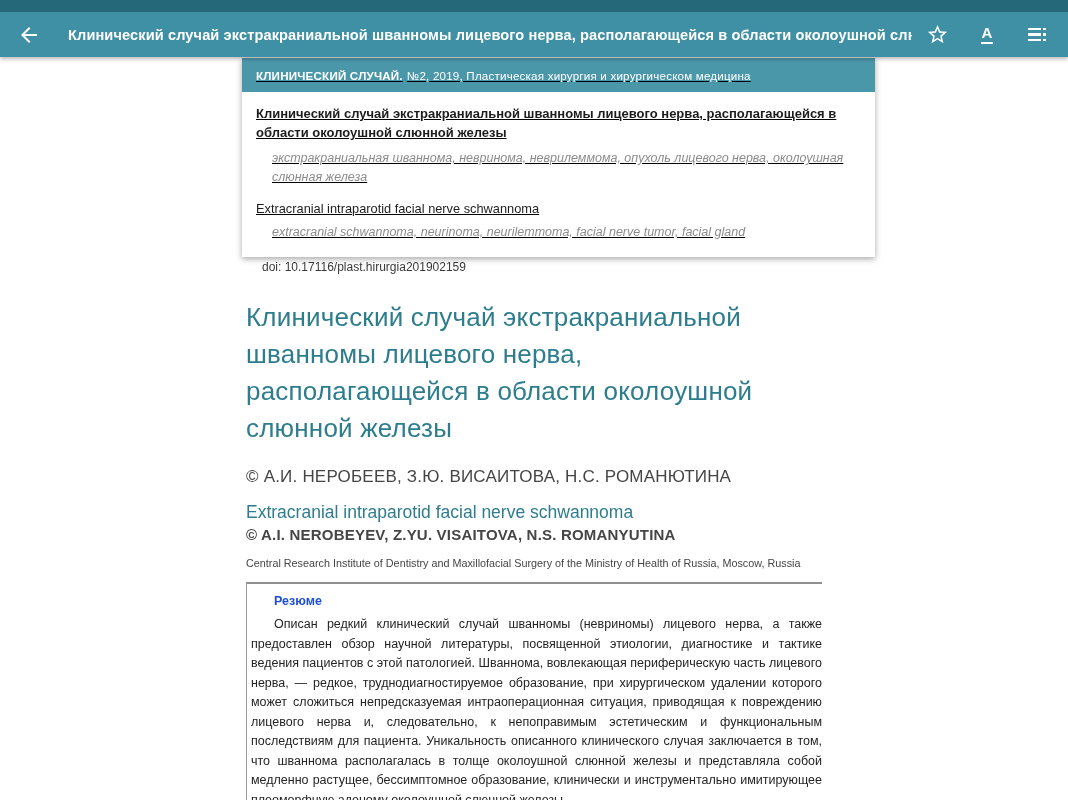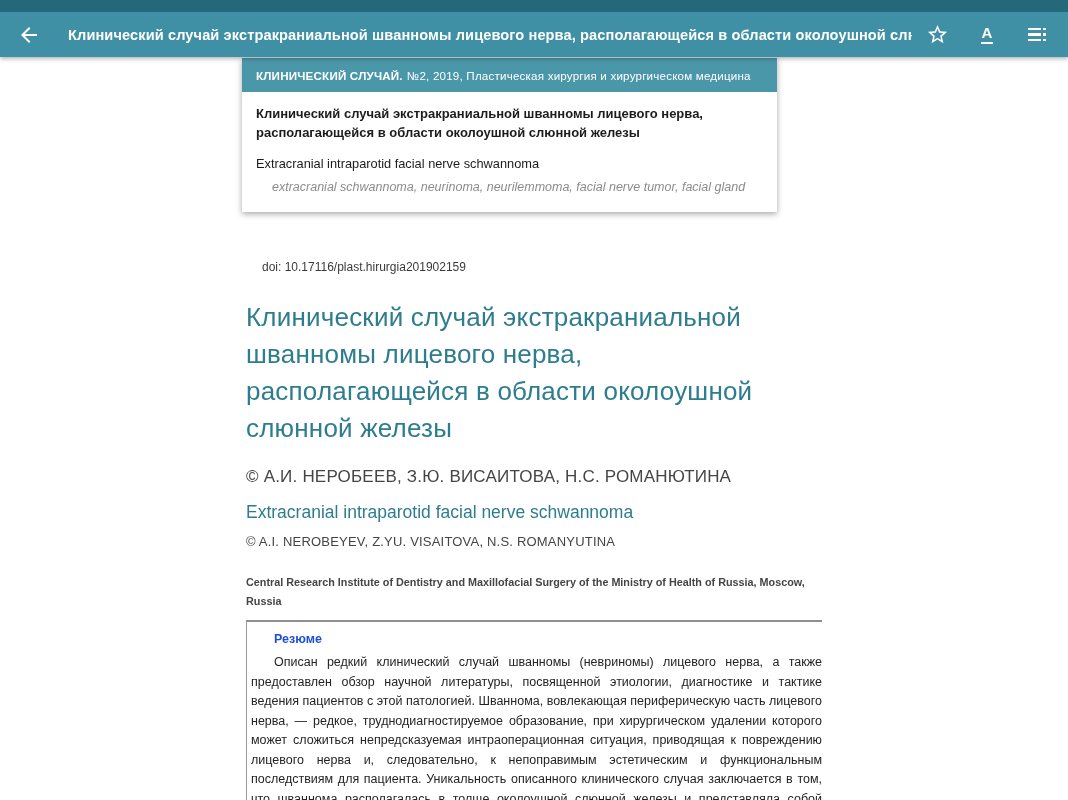--- a/index.html
+++ b/index.html
@@ -22,22 +22,22 @@
   .action-btn { width: 26px; height: 26px; display: flex; align-items: center;
     justify-content: center; cursor: pointer; }
   .fontsize-icon { color: #fff; font-size: 15px; font-weight: 700; line-height: 1;
     border-bottom: 2px solid #fff; padding: 0 1px 2px 1px; }
   .toc-icon { display: flex; flex-direction: column; gap: 3px; }
   .toc-row { display: flex; gap: 2.5px; align-items: center; }
   .toc-bar { width: 13px; height: 2.6px; background: #fff; }
   .toc-dot { width: 2.6px; height: 2.6px; background: #fff; }
 
   
-  .cite-card { position: absolute; left: 242px; top: 58px; width: 535px;
-    background: #ffffff; box-shadow: 0 2px 6px rgba(0,0,0,0.35); z-index: 20; }
+  .cite-card { position: absolute; left: 242px; top: 58px; width: 633px;
+    background: #ffffff; box-shadow: 0 2px 6px rgba(0,0,0,0.35); z-index: 20; text-decoration: underline; }
   .cite-header { background: #4b97aa; color: #ffffff; height: 34px; display: flex;
     align-items: center; padding: 0 14px; font-size: 11.6px; letter-spacing: 0.2px; }
   .cite-header b { font-weight: 700; margin-right: 4px; }
   .cite-body { padding: 12px 14px 15px 14px; }
   .cite-title-ru { font-size: 13px; font-weight: 700; color: #1c1c1c;
     line-height: 19px; }
   .cite-authors { margin: 8px 0 0 16px; font-style: italic; color: #5c5c5c;
     font-size: 12.5px; }
   .cite-keywords { margin: 7px 0 0 16px; font-style: italic; color: #8c8c8c;
     font-size: 12.5px; line-height: 19px; }
@@ -46,22 +46,22 @@
   
   .article { position: absolute; left: 246px; top: 260px; width: 576px; z-index: 5; }
   .doi { padding-left: 16px; font-size: 12px; color: #3a3a3a; }
   .main-title-ru { margin-top: 25px; width: 556px; font-size: 26px; line-height: 37px;
     font-weight: 400; color: #2d7d8f; letter-spacing: 0.2px; }
   .authors-caps { margin-top: 20px; font-size: 17px; color: #454545;
     letter-spacing: 0.2px; }
   .affil { margin-top: 9px; font-size: 11.4px; line-height: 19px; color: #454545; }
   .main-title-en { margin-top: 15px; font-size: 17.5px; font-weight: 400;
     color: #2d7d8f; }
-  .authors-caps.en { margin-top: 11px; font-size: 13px; }
-  .affil.en { margin-top: 24px; font-size: 10.8px; font-weight: bold; }
+  .authors-caps.en { margin-top: 3px; font-size: 15px; font-weight: bold; }
+  .affil.en { margin-top: 11px; font-size: 10.8px; }
 
   .abstract-block { margin-top: 9px; border-top: 2px solid #8f8f8f;
     border-left: 1.5px solid #9a9a9a; padding: 10px 0 140px 4px; }
   .sec-label { text-indent: 23px; font-size: 12.5px; color: #1d4ed8; font-weight: bold; }
   .para { margin-top: 7px; font-size: 12.5px; line-height: 19.5px; color: #242424;
     text-align: justify; text-indent: 23px; }
 
   svg { display: block; }
 </style>
 </head>
@@ -108,20 +108,21 @@
   </div>
 </div>
 
 <div class="cite-card">
   <div class="cite-header">
     <b>КЛИНИЧЕСКИЙ СЛУЧАЙ.</b>
     <span>№2, 2019, Пластическая хирургия и хирургическом медицина</span>
   </div>
   <div class="cite-body">
     <div class="cite-title-ru">Клинический случай экстракраниальной шванномы лицевого нерва, располагающейся в области околоушной слюнной железы</div>
+    <div class="cite-keywords">экстракраниальная шваннома, невринома, неврилеммома, опухоль лицевого нерва, околоушная слюнная железа</div>
     <div class="cite-title-en">Extracranial intraparotid facial nerve schwannoma</div>
     <div class="cite-keywords">extracranial schwannoma, neurinoma, neurilemmoma, facial nerve tumor, facial gland</div>
   </div>
 </div>
 
 <div class="article">
   <div class="doi">doi: 10.17116/plast.hirurgia201902159</div>
   <div class="main-title-ru">Клинический случай экстракраниальной шванномы лицевого нерва, располагающейся в области околоушной слюнной железы</div>
   <div class="authors-caps">© А.И. НЕРОБЕЕВ, З.Ю. ВИСАИТОВА, Н.С. РОМАНЮТИНА</div>
   <div class="main-title-en">Extracranial intraparotid facial nerve schwannoma</div>

